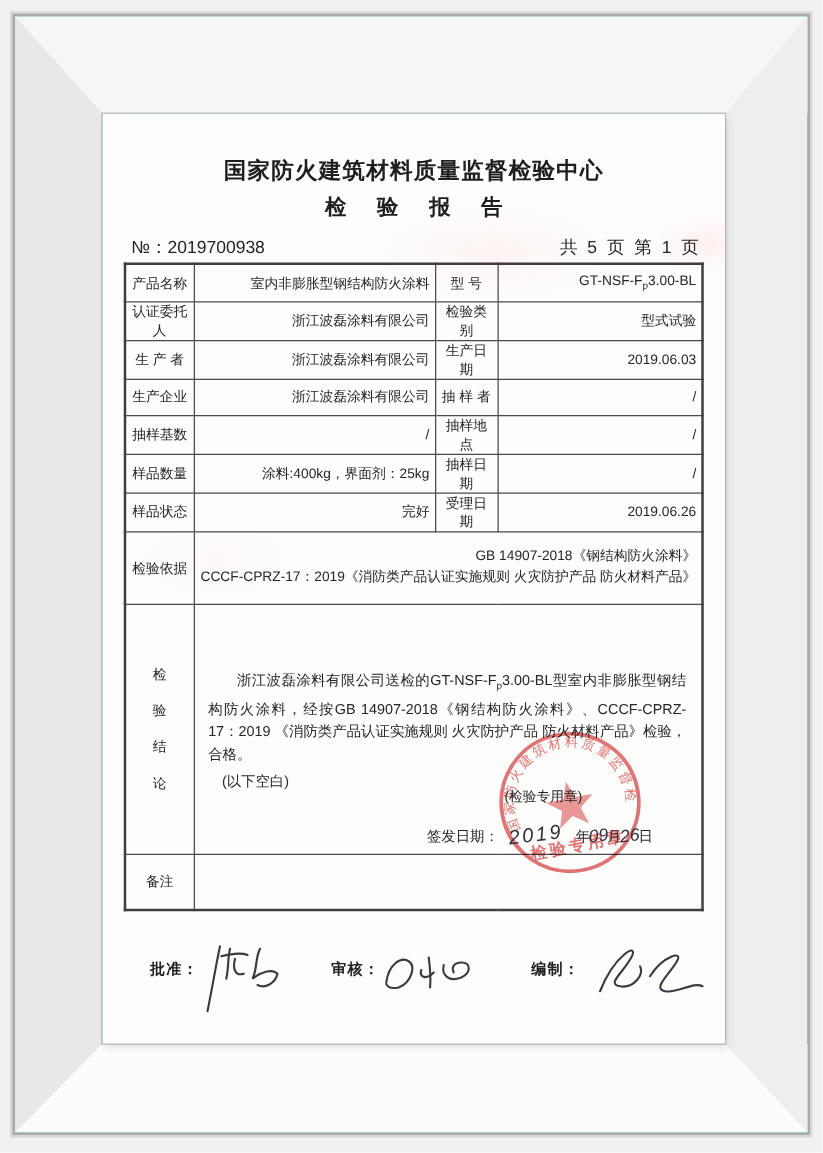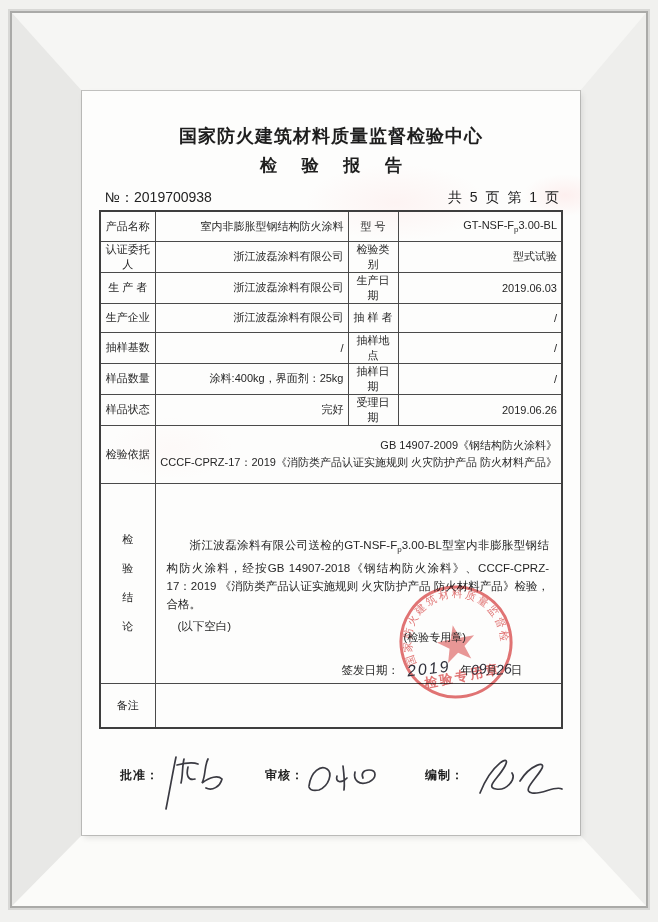--- a/index.html
+++ b/index.html
@@ -136,21 +136,21 @@
         </tr>
         <tr style="height:29px">
           <td class="lab">样品状态</td>
           <td class="val">完好</td>
           <td class="lab">受理日期</td>
           <td class="val">2019.06.26</td>
         </tr>
         <tr style="height:58px">
           <td class="lab">检验依据</td>
           <td class="val two-line" colspan="3">
-            <div>GB 14907-2009《钢结构防火涂料》</div>
+            <div>GB 14907-2018《钢结构防火涂料》</div>
             <div>CCCF-CPRZ-17：2019《消防类产品认证实施规则 火灾防护产品 防火材料产品》</div>
           </td>
         </tr>
         <tr style="height:200px">
           <td class="lab concl-lab">
             <div class="vstack">
               <span>检</span>
               <span>验</span>
               <span>结</span>
               <span>论</span>

